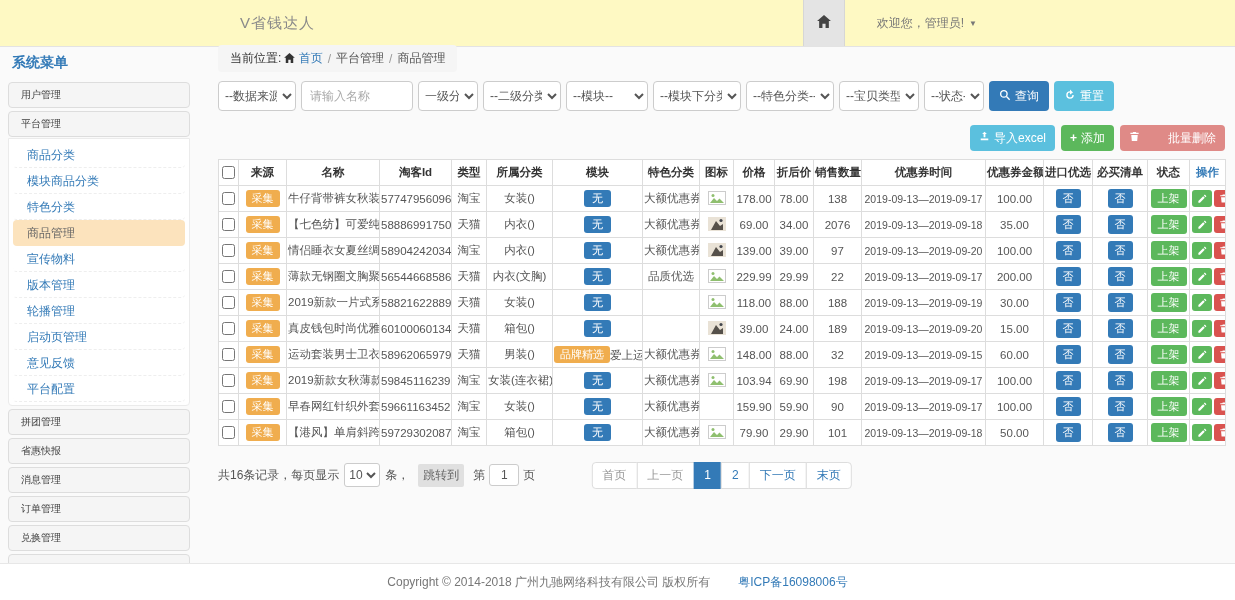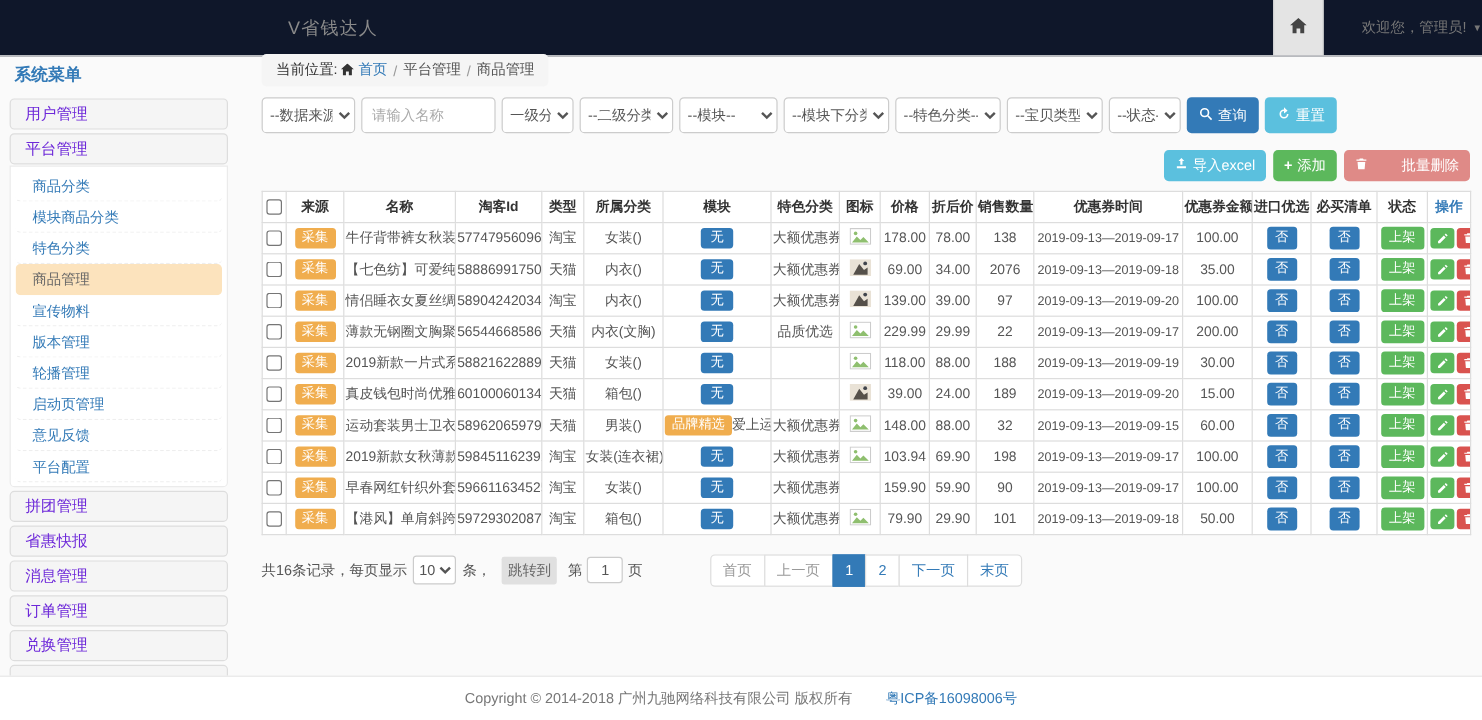--- a/index.html
+++ b/index.html
@@ -3,30 +3,30 @@
 <meta charset="utf-8">
 <style>
   * { box-sizing: border-box; }
   html,body { margin:0; padding:0; }
   body {
     width:1235px; height:600px; overflow:hidden; position:relative;
     background:#fafafa; color:#555;
     font-family:"Liberation Sans","DejaVu Sans",sans-serif; font-size:12px;
   }
   
-  .topbar { height:47px; background:#0f172a; border-bottom:1px solid #e3e3e3; display:flex; align-items:center; }
+  .topbar { height:47px; background:#fef9c3; border-bottom:1px solid #e3e3e3; display:flex; align-items:center; }
   .brand { margin-left:240px; font-size:15px; color:#8a8a8a; letter-spacing:1px; }
-  .top-right { margin-left:auto; display:flex; align-items:center; height:100%;gap:18px; }
+  .top-right { margin-left:auto; margin-right:258px; display:flex; align-items:center; height:100%;gap:18px; }
   .home-btn { width:42px; height:100%; background:#e4e4e4; border-left:1px solid #d6d6d6; border-right:1px solid #d6d6d6; display:flex; align-items:center; justify-content:center; cursor:pointer; }
   .welcome { margin-left:14px; color:#777; cursor:pointer; display:flex; align-items:center; }
   .caret { font-size:8px; margin-left:5px; color:#777; }
   
   .sidebar { position:absolute; left:8px; top:48px; width:182px; }
   .sidebar-title { color:#337ab7; font-size:14px; font-weight:bold; padding:6px 0 10px 4px; }
-  .side-group { height:26px; line-height:24px; background:#f5f5f5; border:1px solid #ddd; border-radius:4px; margin-bottom:3px; padding-left:12px; font-size:13px; color:#6d28d9; cursor:pointer; }
+  .side-group { height:26px; line-height:24px; background:#f5f5f5; border:1px solid #ddd; border-radius:4px; margin-bottom:3px; padding-left:12px; font-size:10px; color:#404040; cursor:pointer; }
   .side-sub { background:#fff; border:1px solid #ebebeb; border-radius:0 0 4px 4px; margin:-2px 0 3px; padding:3px 4px; }
   .side-link { height:26px; line-height:26px; padding-left:14px; font-size:12px; color:#337ab7; border-bottom:1px dashed #eee; cursor:pointer; border-radius:4px; }
   .side-link.active { background:#fce3bd; color:#666; border-bottom-color:transparent; }
   
   .content { position:absolute; left:218px; top:45px; width:1007px; }
   .breadcrumb { display:inline-flex; align-items:center; background:#f5f5f5; border-radius:4px; padding:5px 12px; font-size:12px; color:#333; }
   .breadcrumb .sp { margin:0 5px; color:#999; }
   .crumb-home { color:#337ab7; cursor:pointer; margin-left:3px; }
   .crumb-item { color:#555; }
   .filter-row { display:flex; gap:5px; margin-top:9px; align-items:center; }

